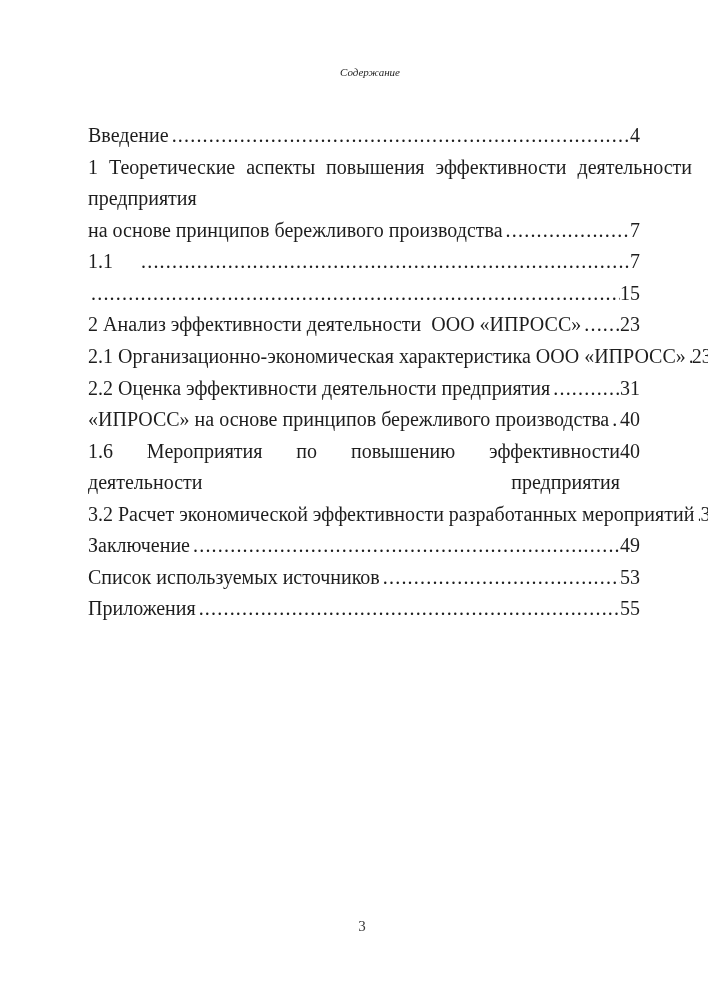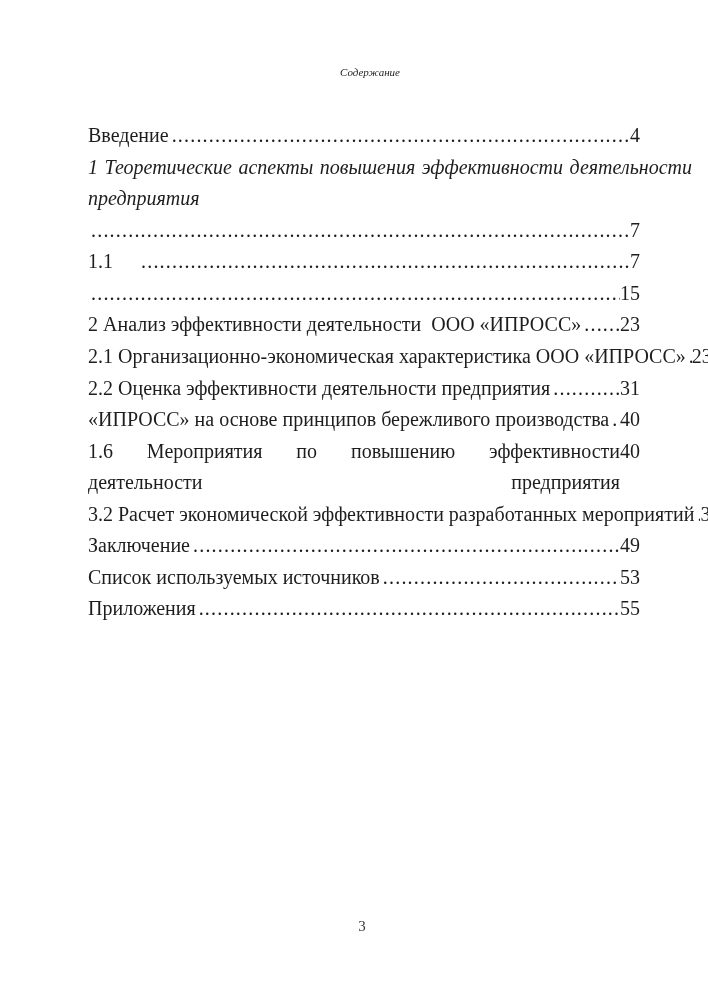--- a/index.html
+++ b/index.html
@@ -37,21 +37,20 @@
     width: 604px;
     font-size: 20px;
     line-height: 31.57px;
     margin-top: 20px;
   }
   .toc-entry { display: block; }
   
   .line-justify {
     text-align: justify;
     text-align-last: justify;
-    font-style: italic;
   }
   
   .line-flex {
     display: flex;
     align-items: baseline;
     padding-right: 52px; 
   }
   .line-flex .text {
     flex: 0 0 auto;
     white-space: pre; 
@@ -98,20 +97,21 @@
       <div class="toc-entry">
         <div class="line-flex">
           <span class="text">Введение</span>
           <span class="leader">................................................................................................................................................................</span>
           <span class="page-num">4</span>
         </div>
       </div>
       <div class="toc-entry">
         <div class="line-justify">1 Теоретические аспекты повышения эффективности деятельности предприятия</div>
         <div class="line-flex">
+          <span class="text">на основе принципов бережливого производства</span>
           <span class="leader">................................................................................................................................................................</span>
           <span class="page-num">7</span>
         </div>
       </div>
       <div class="toc-entry">
         <div class="line-flex">
           <span class="prefix">1.1</span>
           <span class="leader">................................................................................................................................................................</span>
           <span class="page-num">7</span>
         </div>

